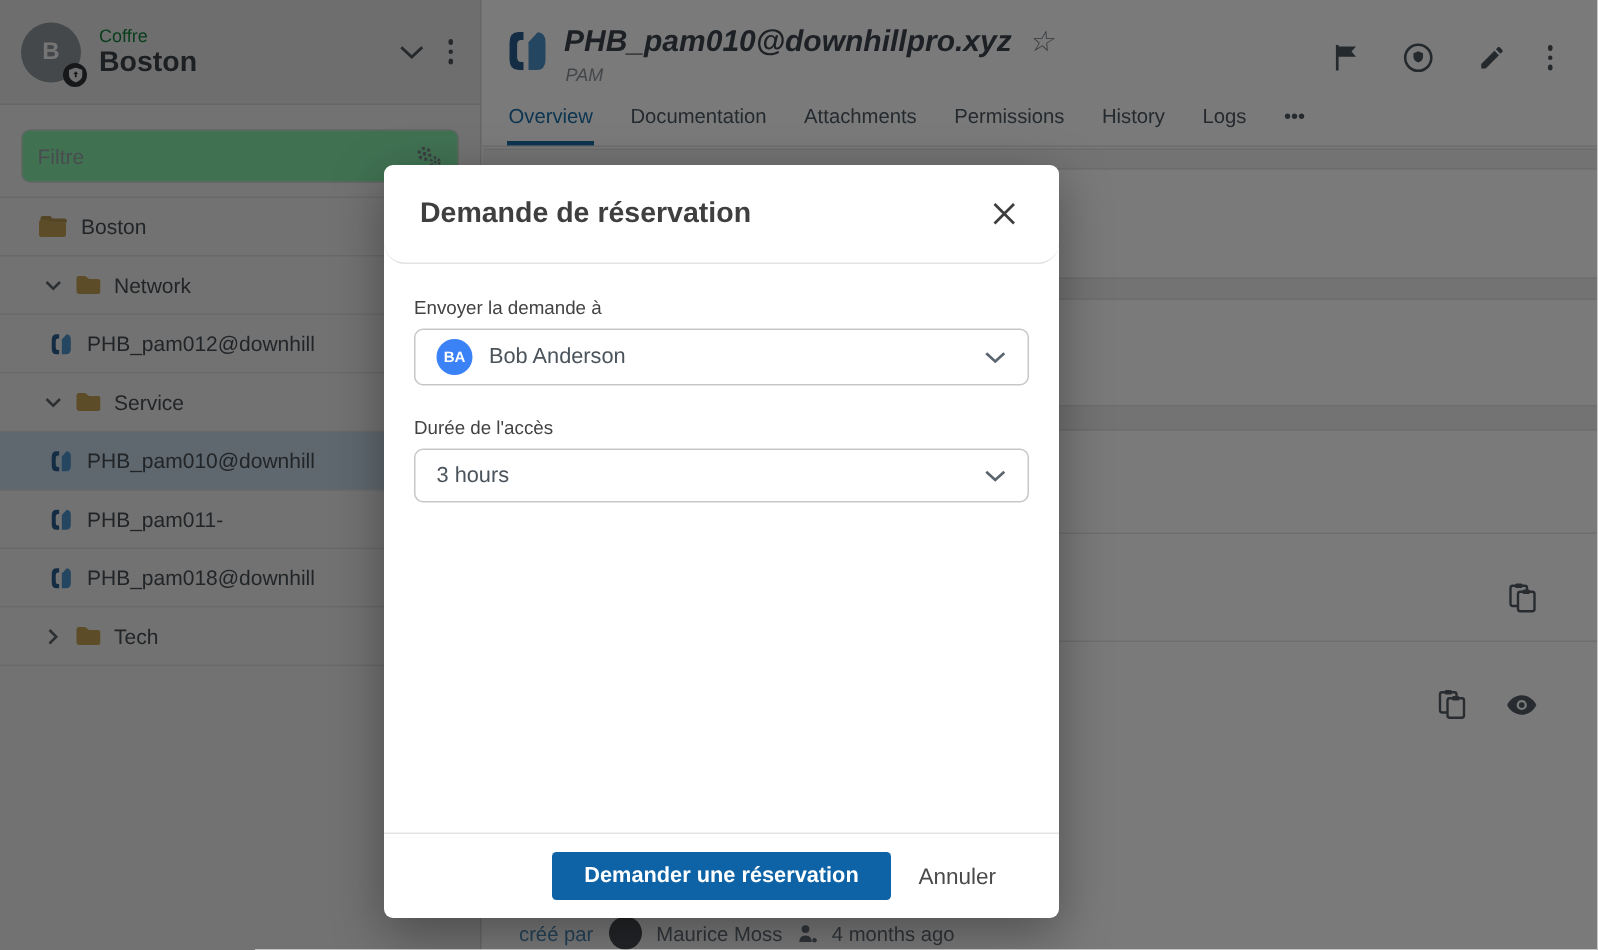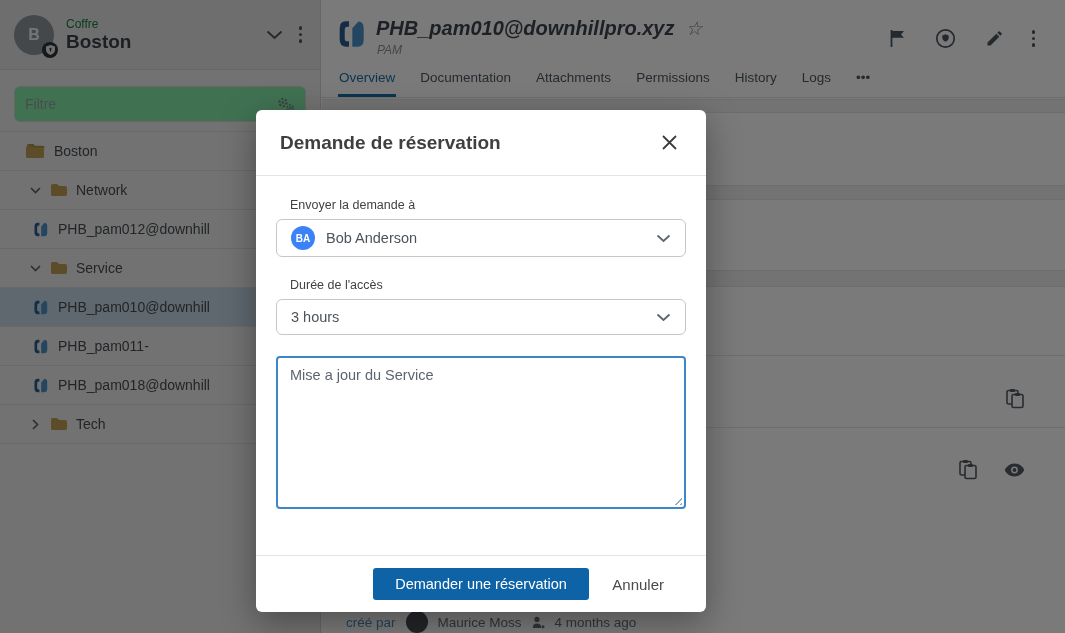--- a/index.html
+++ b/index.html
@@ -70,42 +70,42 @@
   .meta-by { color:#4e8cb9; }
   .meta-avatar { width:22px; height:22px; border-radius:50%; background:#4a4f54; }
   .meta-name, .meta-ago { color:#667079; }
 
   
   .overlay { position:absolute; inset:0; background:rgba(0,0,0,0.52); z-index:5; }
   .modal { position:absolute; left:256px; top:110px; width:450px; height:502px;
            background:#fff; border-radius:6px; z-index:10;
            box-shadow:0 10px 34px rgba(0,0,0,0.35); }
   .modal-header { height:66px; display:flex; align-items:center; padding:0 24px;
-                  border-bottom:1px solid #e3e3e3; }
+                  border-bottom:1px solid #e3e3e3;border-radius:14px; }
   .modal-title { flex:1; font-size:19px; font-weight:600; color:#3f3f3f; }
   .modal-body { padding:22px 20px 0; }
   .fgroup { margin-bottom:21px; }
-  .flabel { font-size:12.5px; color:#424242; margin-bottom:7px; display:flex; align-items:center; gap:6px;margin-left:14px; }
+  .flabel { font-size:12.5px; color:#424242; margin-bottom:7px; display:flex; align-items:center; gap:6px; }
   .req-dot { width:6px; height:6px; border-radius:50%; background:#e8872b; display:inline-block; }
   .select { height:38px; border:1px solid #c7c7c7; border-radius:6px; display:flex;
             align-items:center; padding:0 14px; gap:11px; cursor:pointer; background:#fff; }
   .select .val { flex:1; font-size:14.5px; color:#4b535b; }
   .mini-avatar { width:24px; height:24px; border-radius:50%; background:#3b82f6; color:#fff;
                  font-size:10px; font-weight:600; display:flex; align-items:center; justify-content:center; }
   .ta-wrap { position:relative; }
   textarea.comment { width:100%; height:153px; border:2px solid #3e86c7; border-radius:4px;
                      padding:9px 12px; font-size:14.5px; color:#5c6670; font-family:inherit;
                      resize:none; outline:none; display:block; }
   .resize-handle { position:absolute; right:4px; bottom:4px; width:10px; height:10px;
                    background:repeating-linear-gradient(135deg, transparent 0 2px, #95aabb 2px 3.5px);
                    clip-path:polygon(100% 0, 100% 100%, 0 100%); pointer-events:none; }
   .modal-footer { position:absolute; left:0; bottom:0; right:0; height:57px;
                   border-top:1px solid #e4e4e4; display:flex; align-items:center; justify-content:center; }
   .btn-primary { background:#0e63a6; color:#fff; border:none; border-radius:3px; height:32px;
-                 padding:0 22px; font-size:14.5px; font-weight:400; font-family:inherit; cursor:pointer; }
+                 padding:0 22px; font-size:14.5px; font-weight:700; font-family:inherit; cursor:pointer; }
   .btn-cancel { position:absolute; right:42px; background:none; border:none; font-size:15px;
                 color:#4a4a4a; font-family:inherit; cursor:pointer; }
   svg { display:block; }
 </style>
 </head>
 <body>
 
 <div class="app">
 
   <aside class="sidebar">
@@ -379,24 +379,20 @@
           <span class="val">3 hours</span>
           <span>
             <svg width="15" height="9" viewBox="0 0 15 9">
                 <polyline points="1.5,1.5 7.5,7 13.5,1.5" fill="none" stroke="#5b6570" stroke-width="1.8"></polyline>
               </svg>
           </span>
         </div>
       </div>
 
       <div class="fgroup">
-        <div class="ta-wrap">
-          <textarea class="comment" style="">Mise a jour du Service</textarea>
-          <span class="resize-handle"></span>
-        </div>
       </div>
     </div>
 
     <footer class="modal-footer">
       <button class="btn-primary">Demander une réservation</button>
       <button class="btn-cancel">Annuler</button>
     </footer>
   </section>
 
 </div>

